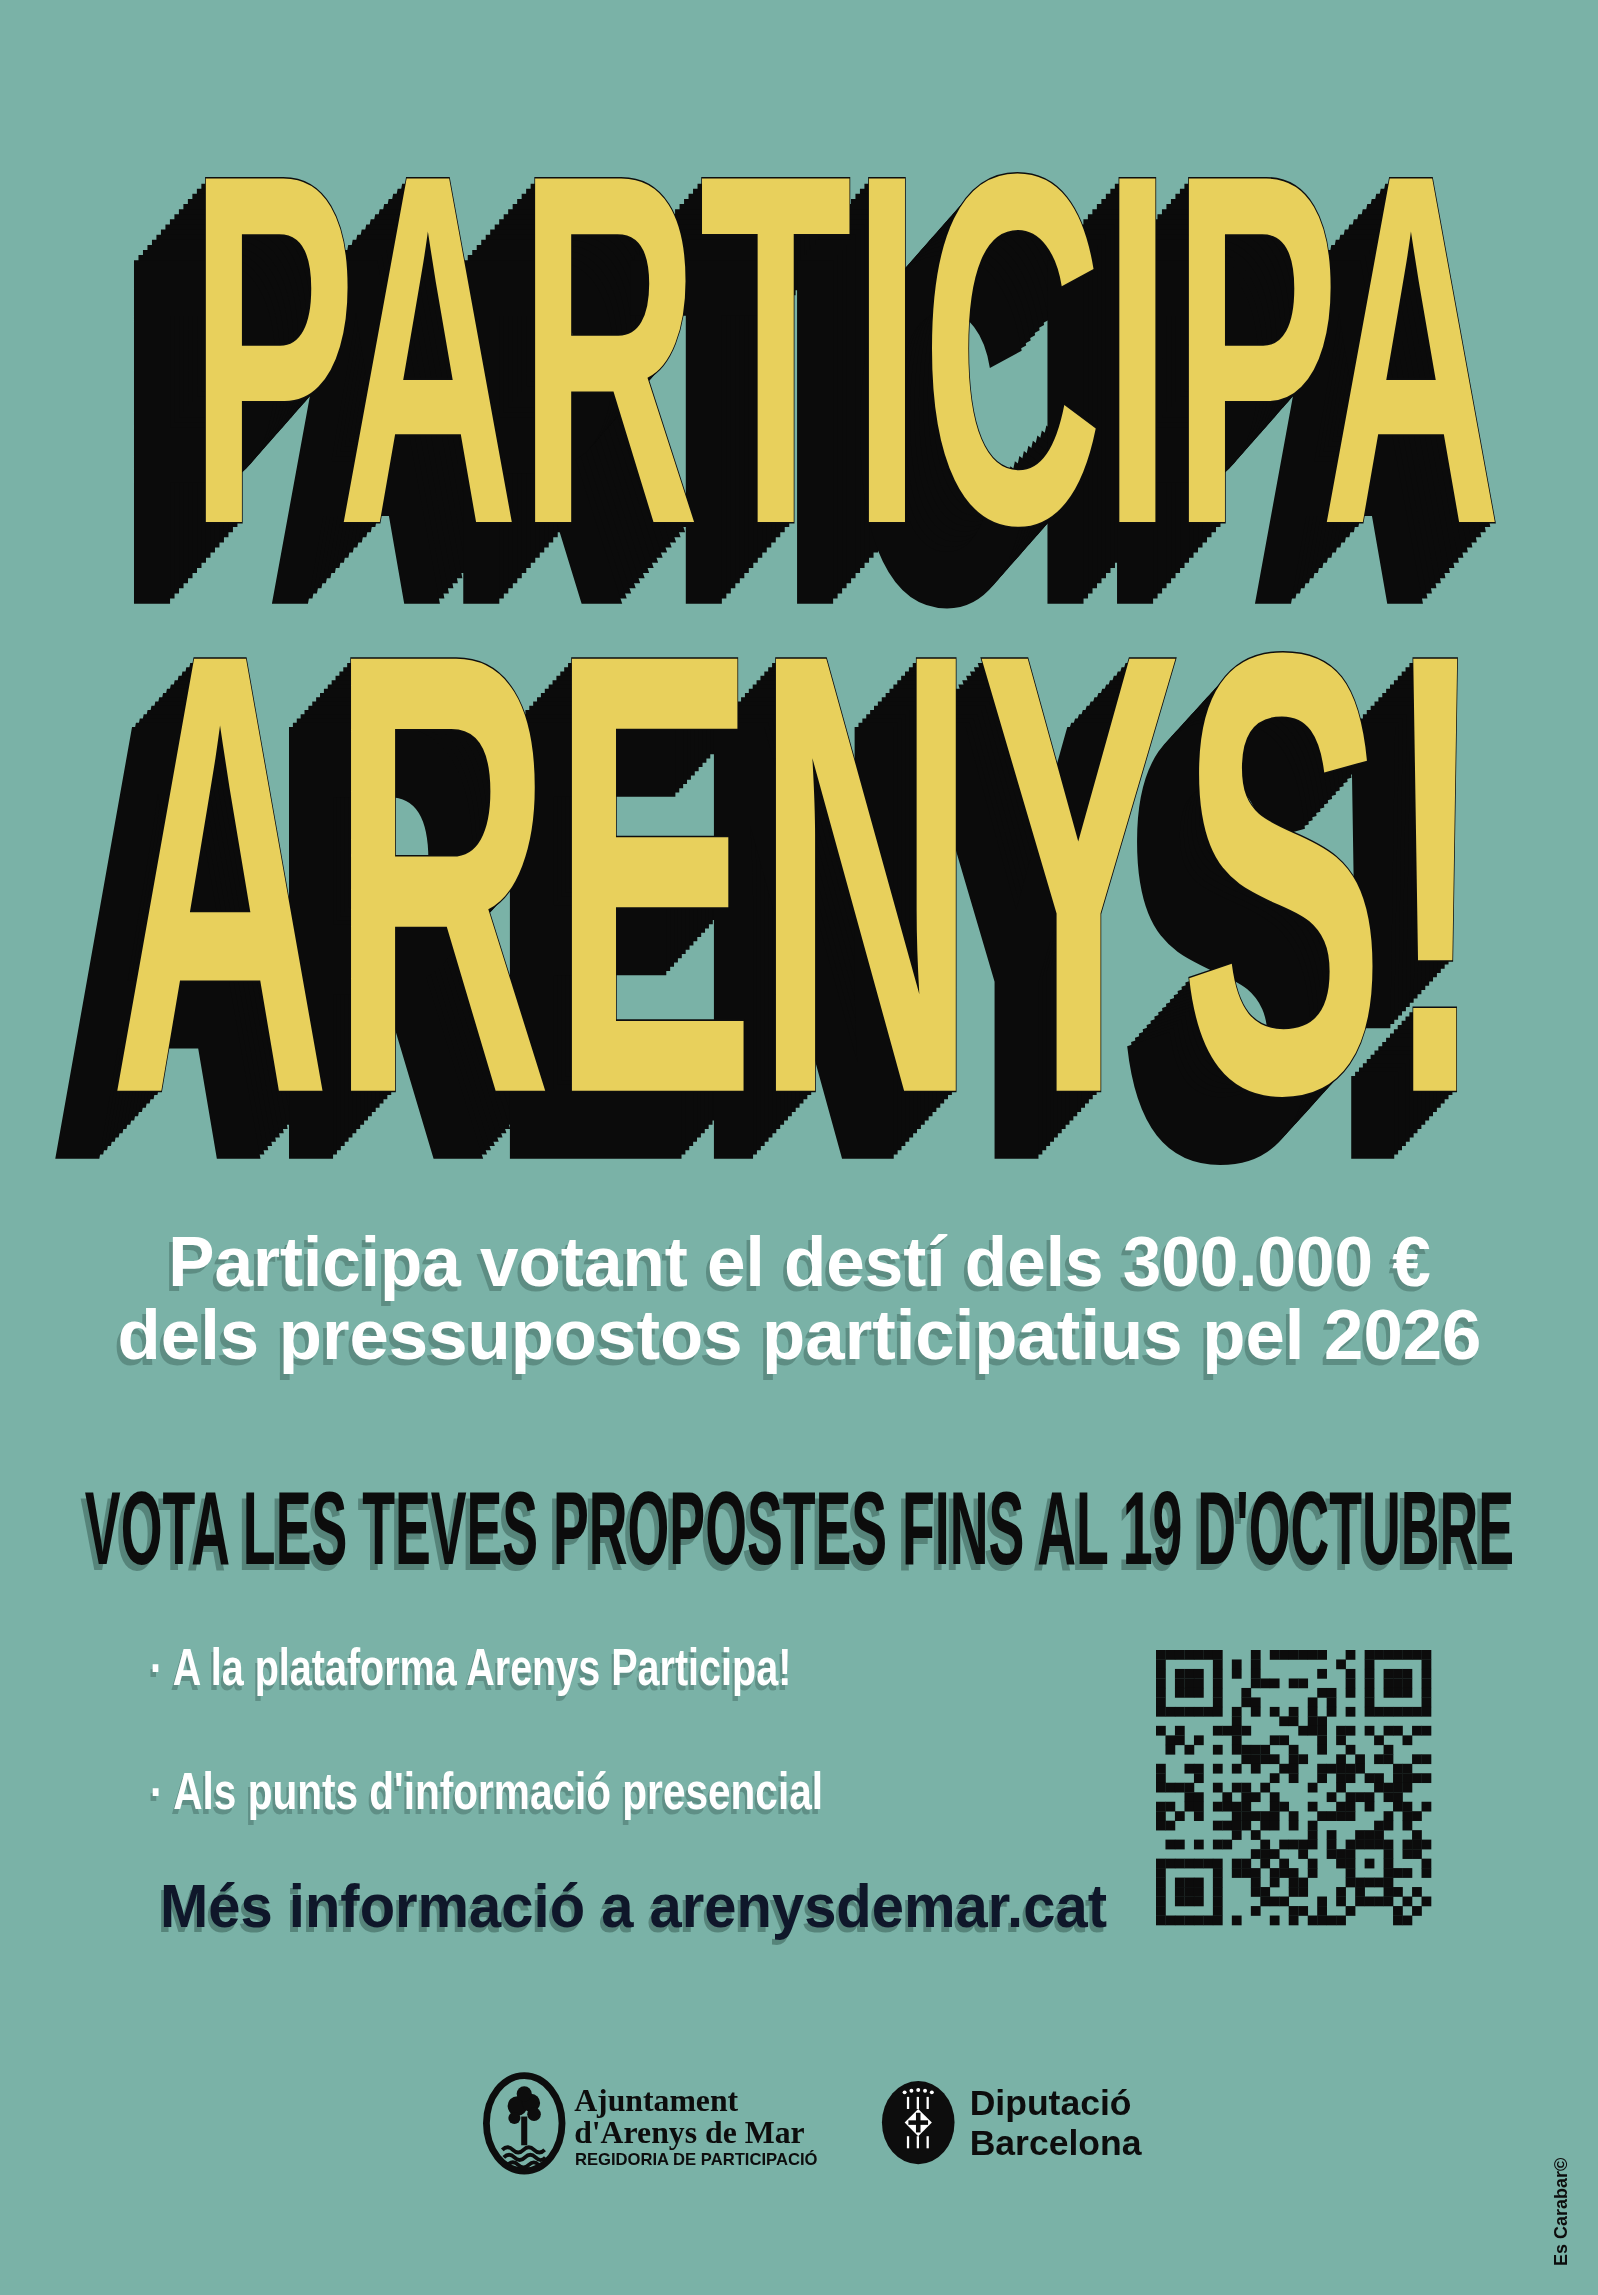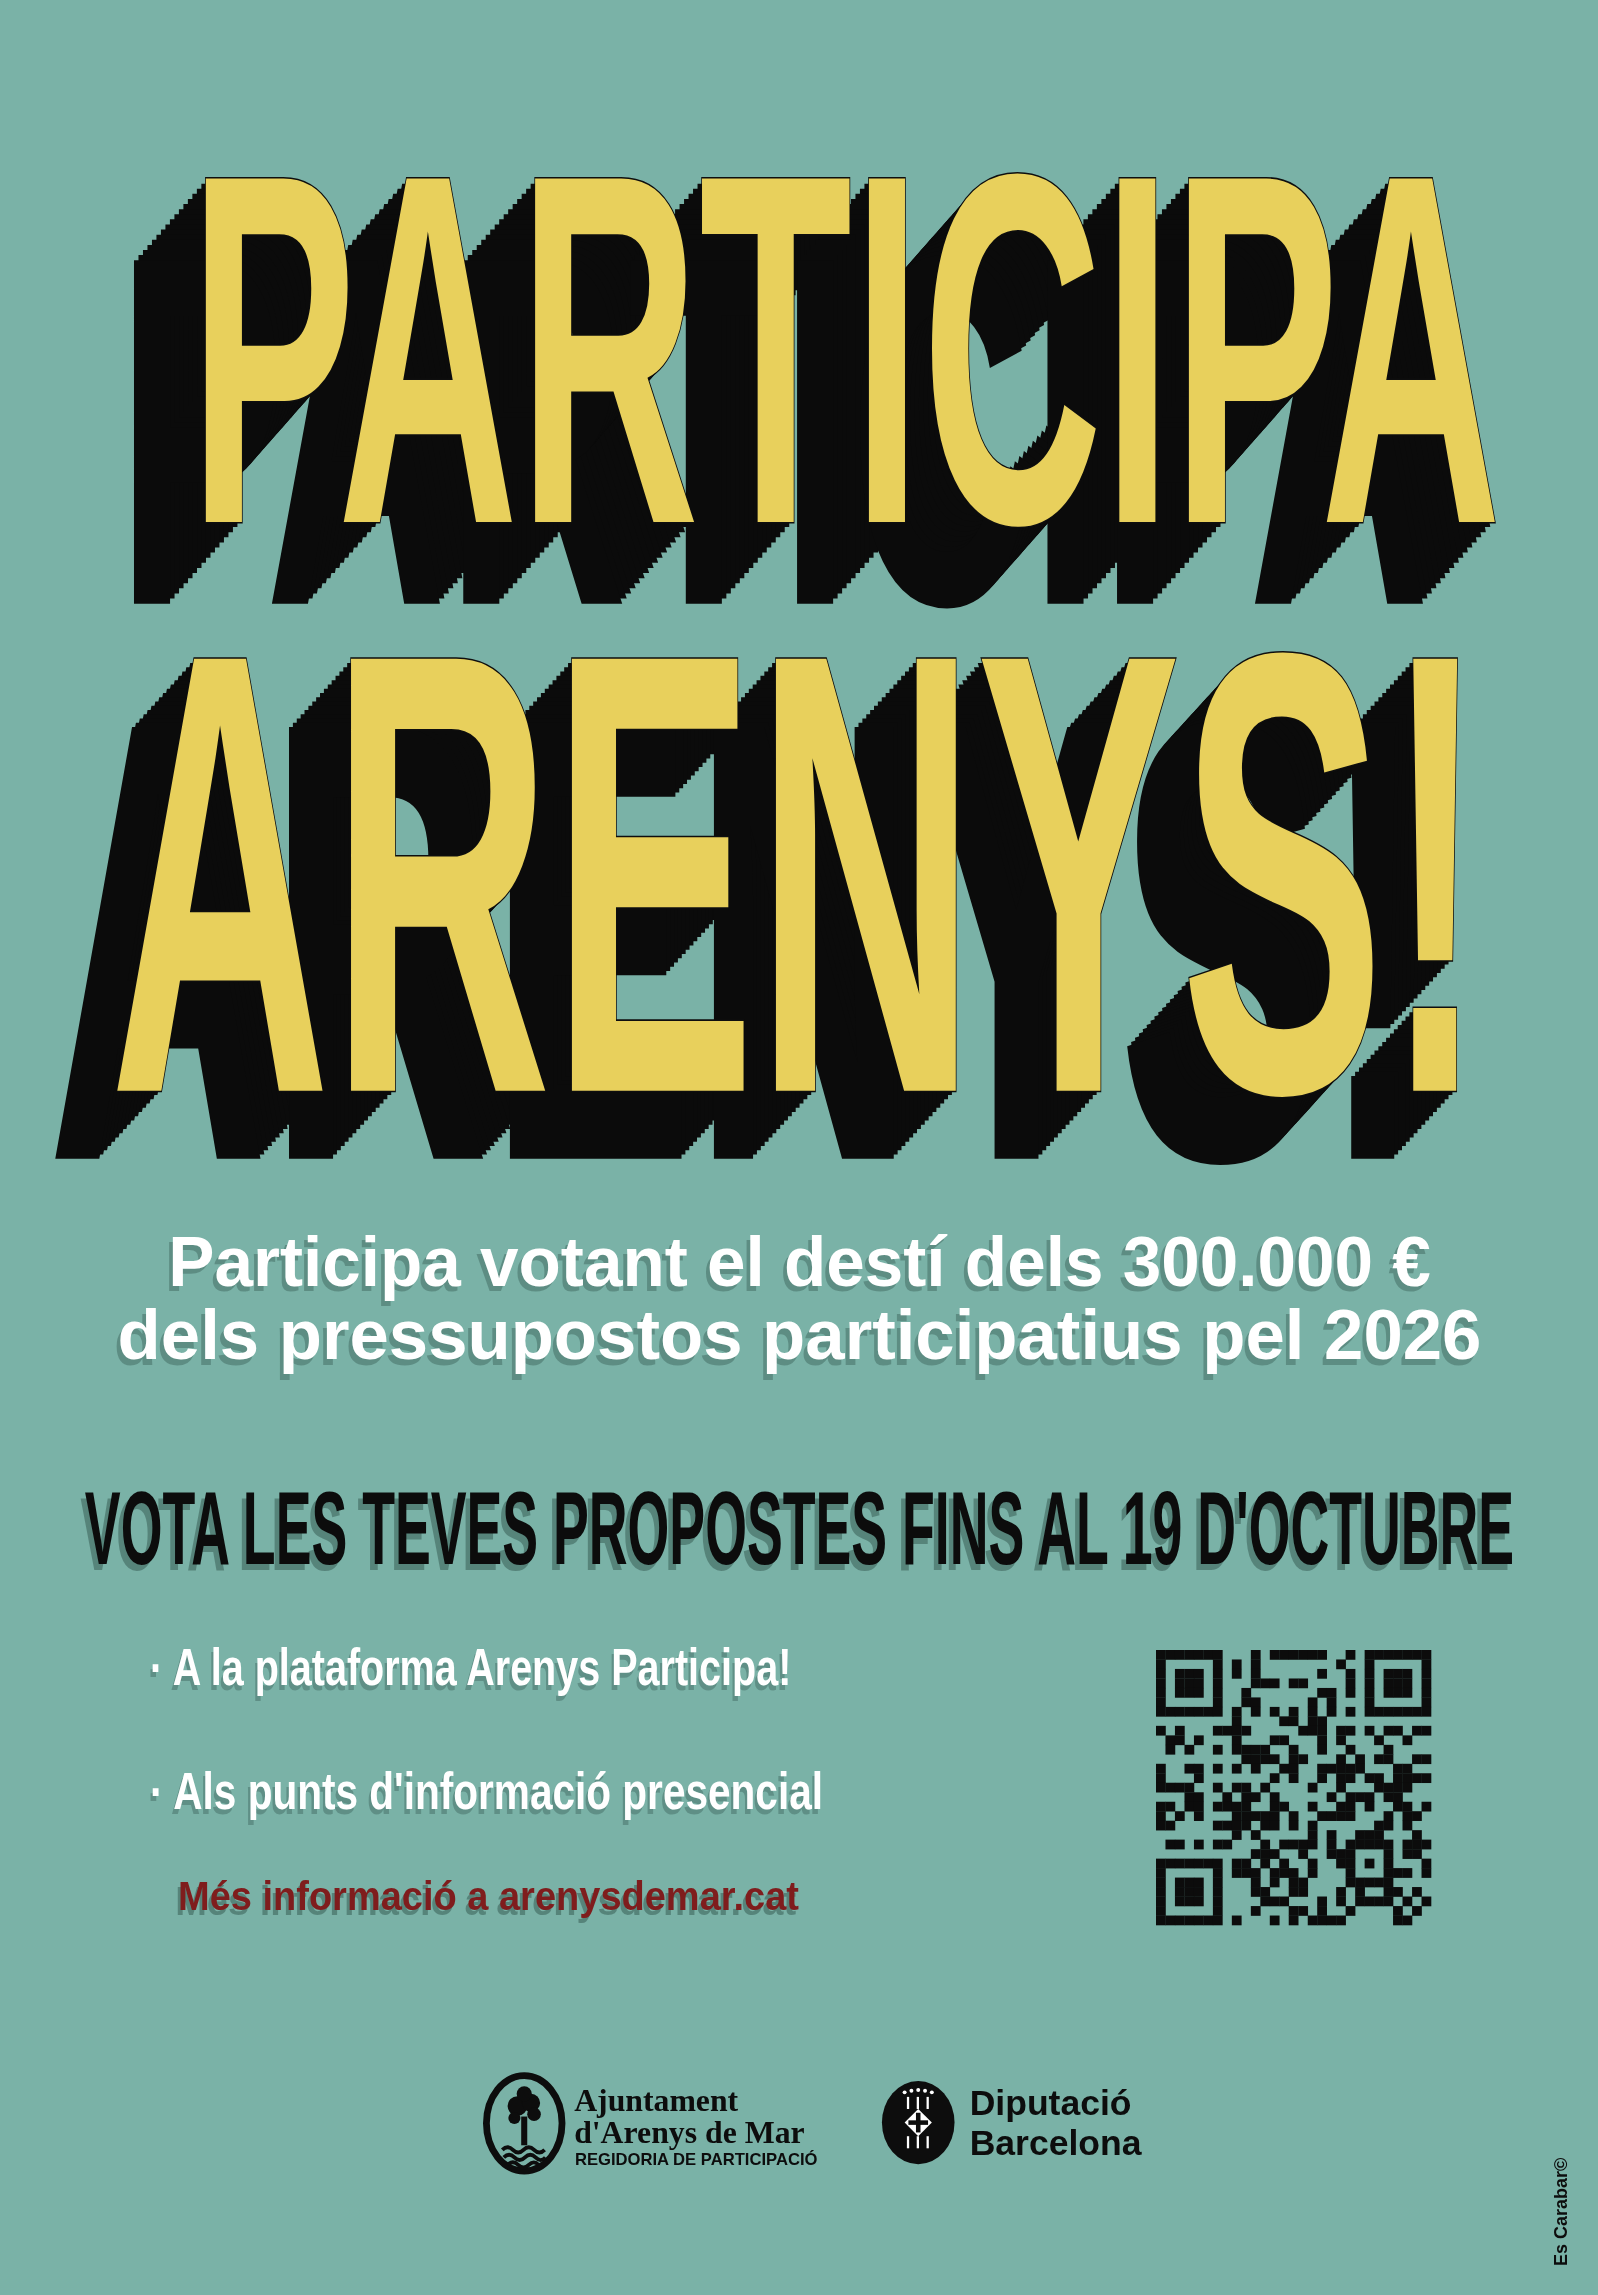--- a/index.html
+++ b/index.html
@@ -31,22 +31,22 @@
   .info-line{
     position:absolute;left:150px;
     color:#ffffff;font-weight:bold;line-height:1;
     white-space:nowrap;
     text-shadow:-3px 4.5px 0 rgba(25,55,50,0.28);
   }
   .squeeze{display:inline-block;transform-origin:left bottom;white-space:nowrap;}
   .bullet-big{font-size:52px;}
   .bullet-url{font-size:41px;left:197px;}
   .more-info{
-    position:absolute;left:178px;top:1876px;
-    color:#7f1d1d;font-weight:bold;font-size:40px;line-height:1;
+    position:absolute;left:160px;top:1876px;
+    color:#0f172a;font-weight:bold;font-size:61px;line-height:1;
     white-space:nowrap;
     text-shadow:-3px 4.5px 0 rgba(20,45,40,0.35);
   }
   
   .logo-svg text{fill:#0d0d0d;}
   .serif-t{font-family:"Liberation Serif",serif;font-weight:bold;}
   .sans-t{font-family:"Liberation Sans",sans-serif;font-weight:bold;}
   
   .credit{
     position:absolute;left:1552px;top:2266px;

